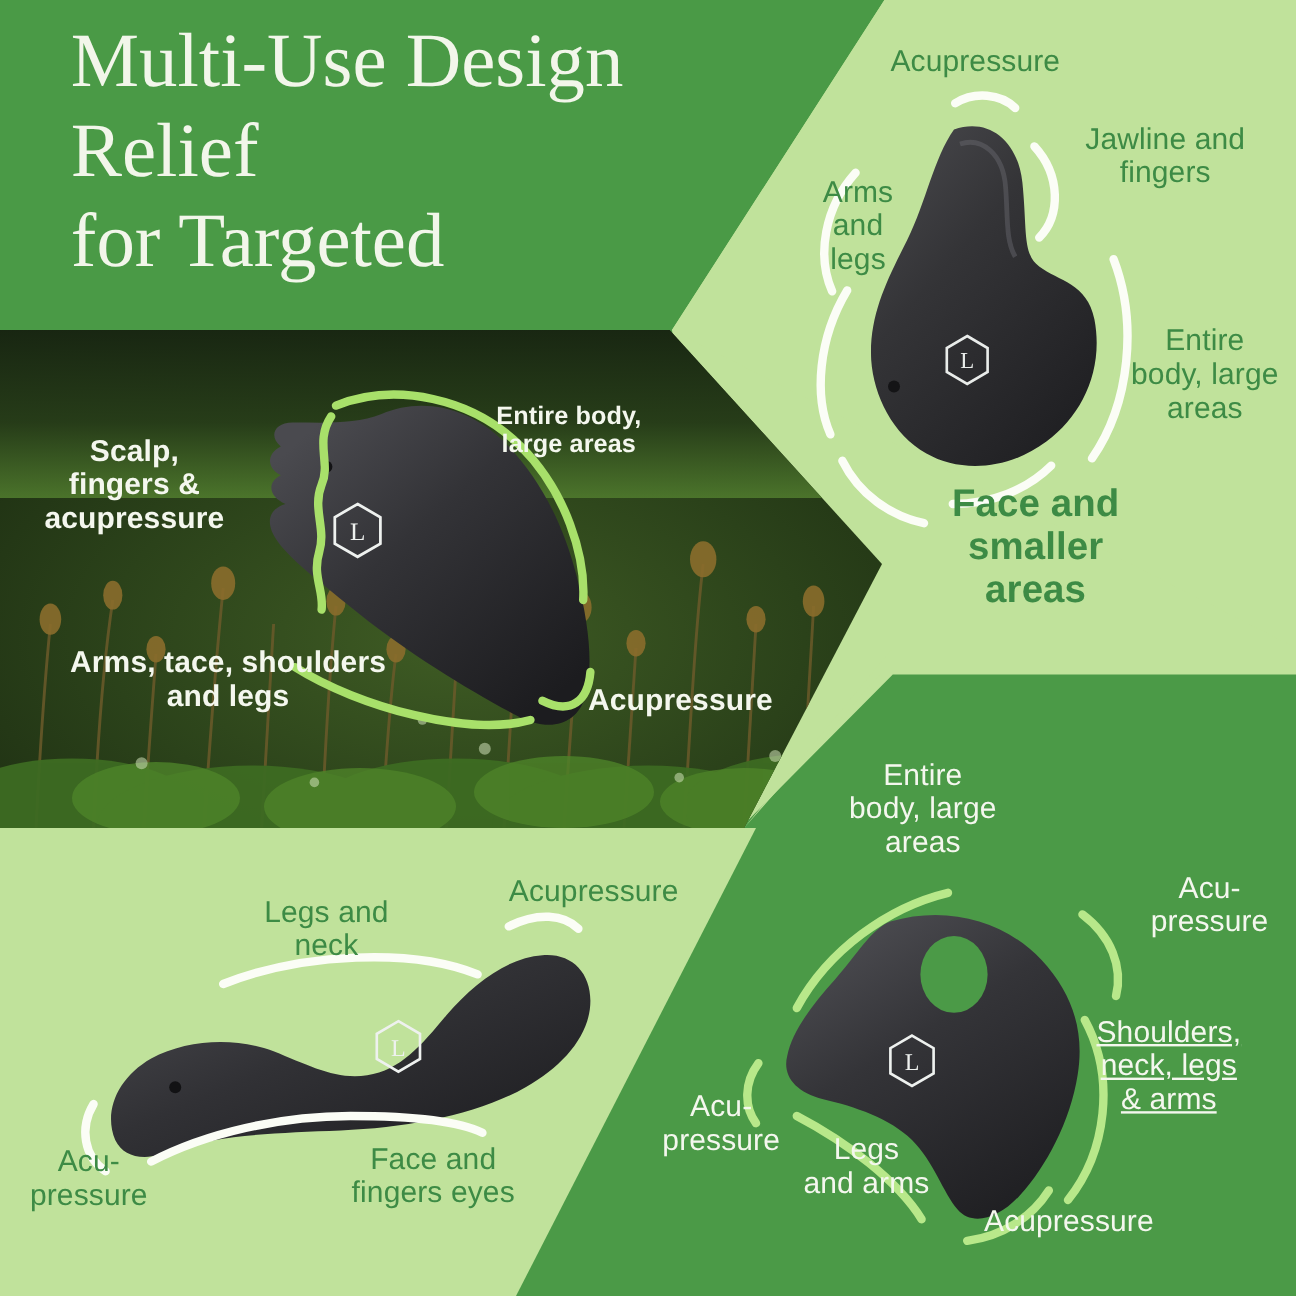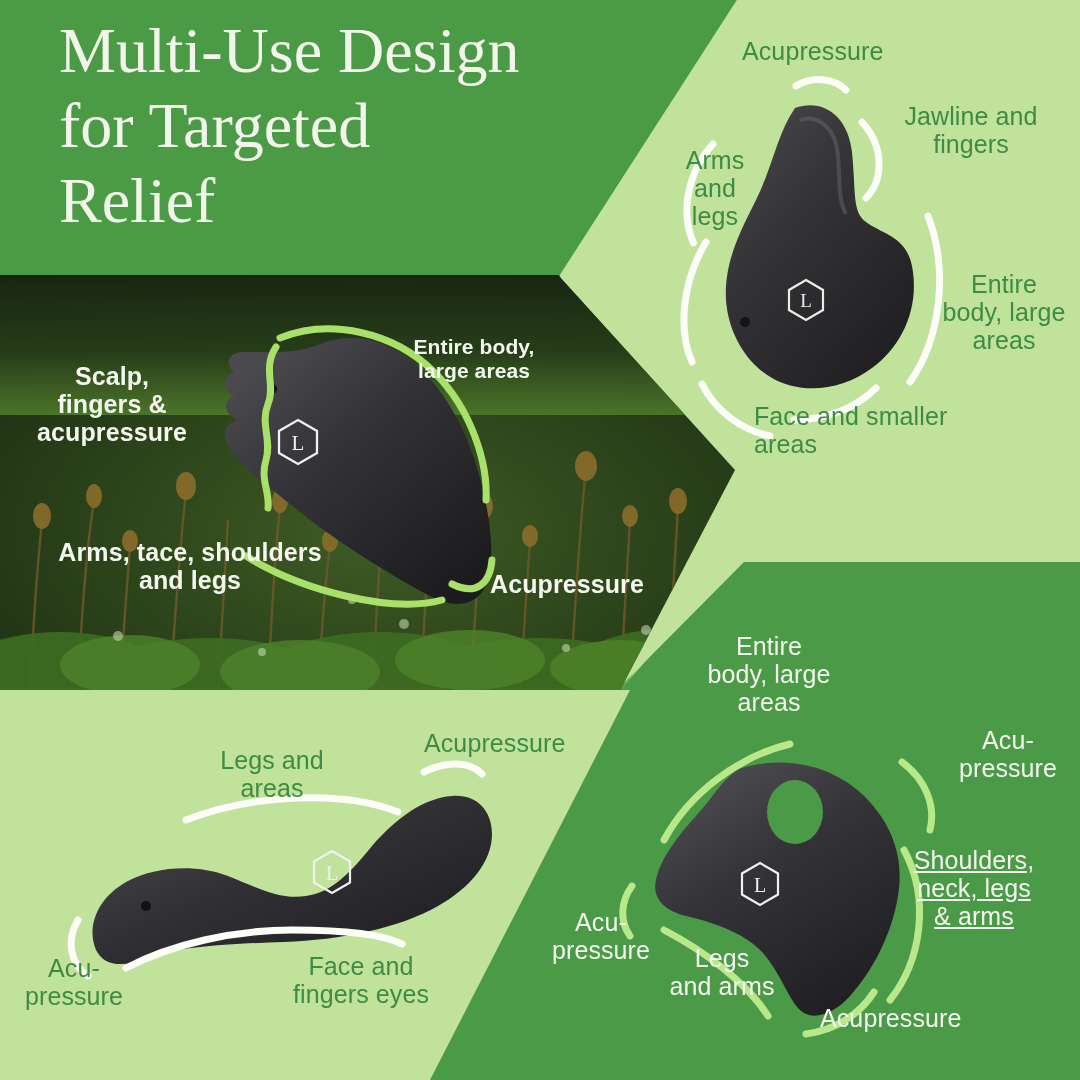--- a/index.html
+++ b/index.html
@@ -205,47 +205,47 @@
       <path d="M902 762 C926 780 936 806 930 830"></path>
       <path d="M904 850 C930 898 922 960 890 1000"></path>
       <path d="M632 886 C620 902 620 922 630 936"></path>
       <path d="M664 930 C706 952 748 984 768 1016"></path>
       <path d="M806 1034 C836 1030 860 1014 874 992"></path>
     </g>
   </svg>
 
   <div class="hdr">
     <div>Multi-Use Design</div>
+    <div>Relief</div>
     <div>for Targeted</div>
-    <div>Relief</div>
   </div>
 
   <div class="lbl green" style="left:742px;top:37px;font-size:25px;">Acupressure</div>
   <div class="lbl green" style="left:888px;top:102px;font-size:25px;text-align:center;width:166px;">Jawline and
 fingers</div>
   <div class="lbl green" style="left:673px;top:146px;font-size:25px;text-align:center;width:84px;">Arms
 and
 legs</div>
   <div class="lbl green" style="left:933px;top:270px;font-size:25px;text-align:center;width:142px;">Entire
 body, large
 areas</div>
-  <div class="lbl green" style="left:754px;top:402px;font-size:25px;width:218px;">Face and smaller
+  <div class="lbl green" style="left:754px;top:402px;font-size:32px;text-align:center;width:218px;font-weight:bold;">Face and smaller
 areas</div>
 
   <div class="lbl white" style="left:22px;top:362px;font-size:25px;text-align:center;width:180px;font-weight:bold;">Scalp,
 fingers &amp;
 acupressure</div>
   <div class="lbl white" style="left:390px;top:335px;font-size:21px;text-align:center;width:168px;font-weight:bold;">Entire body,
 large areas</div>
   <div class="lbl white" style="left:53px;top:538px;font-size:25px;text-align:center;width:274px;font-weight:bold;">Arms, tace, shoulders
 and legs</div>
   <div class="lbl white" style="left:490px;top:570px;font-size:25px;font-weight:bold;">Acupressure</div>
 
   <div class="lbl green" style="left:206px;top:746px;font-size:25px;text-align:center;width:132px;">Legs and
-areas</div>
+neck</div>
   <div class="lbl green" style="left:424px;top:729px;font-size:25px;">Acupressure</div>
   <div class="lbl green" style="left:16px;top:954px;font-size:25px;text-align:center;width:116px;">Acu-
 pressure</div>
   <div class="lbl green" style="left:278px;top:952px;font-size:25px;text-align:center;width:166px;">Face and
 fingers eyes</div>
 
   <div class="lbl white" style="left:698px;top:632px;font-size:25px;text-align:center;width:142px;">Entire
 body, large
 areas</div>
   <div class="lbl white" style="left:950px;top:726px;font-size:25px;text-align:center;width:116px;">Acu-

